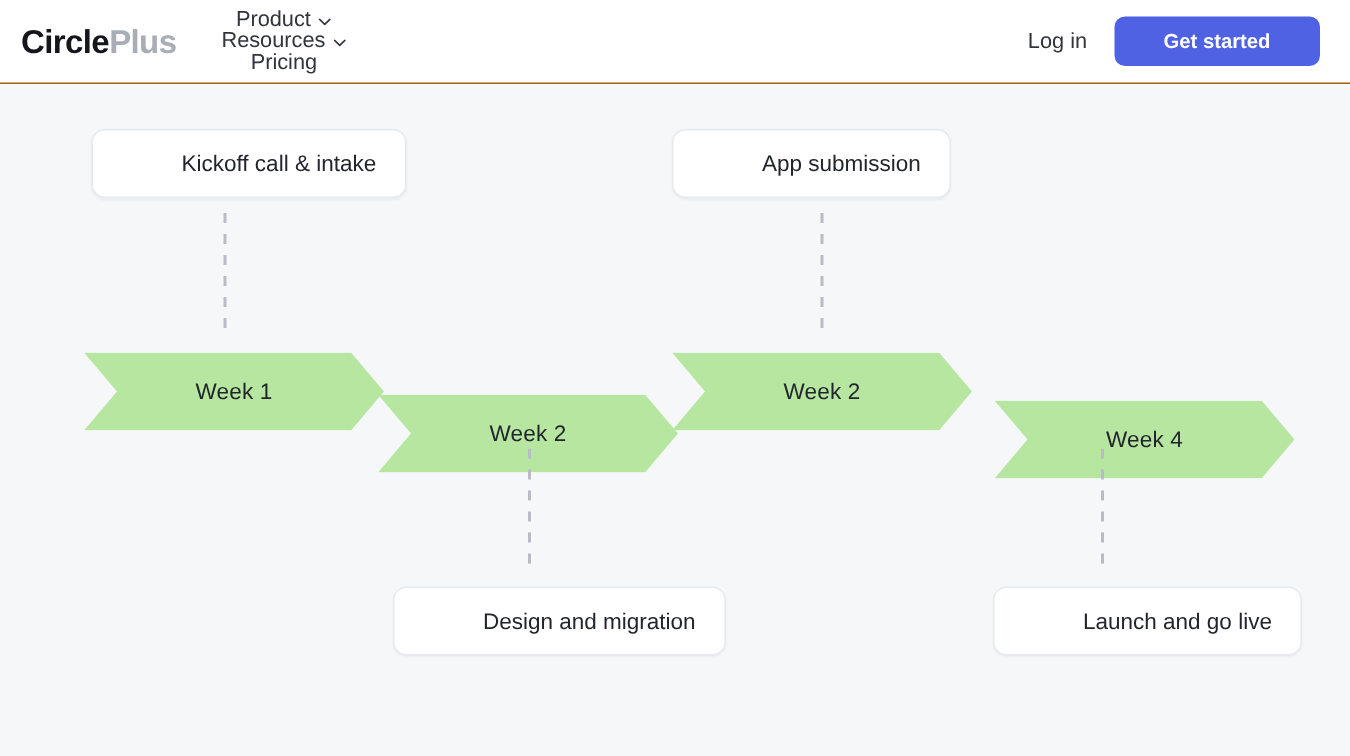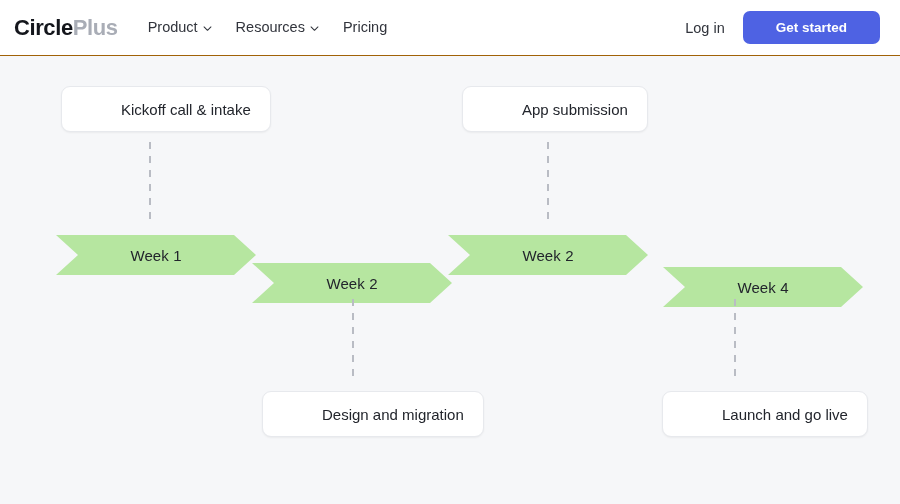--- a/index.html
+++ b/index.html
@@ -33,21 +33,21 @@
     margin-right: 30px;
     white-space: nowrap;
     line-height: 1;
   }
   .brand .brand-a { color: #14161c; }
   .brand .brand-b { color: #a9adb6; }
 
   .nav {
     display: flex;
     align-items: center;
-    gap: 24px;
+    flex-direction: column;
   }
   .nav-item {
     display: flex;
     align-items: center;
     gap: 5px;
     font-size: 14.5px;
     color: #31343c;
     cursor: pointer;
     white-space: nowrap;
     line-height: 1;
@@ -98,21 +98,21 @@
   .chevron-band {
     position: absolute;
     left: 56px;
     top: 178px;   
     width: 788px;
     height: 55px;
   }
   .chev-seg {
     position: absolute;
     top: 0;
-    height: 40px;
+    height: 52px;
     background: #b6e6a0;
     display: flex;
     align-items: center;
     justify-content: center;
     -webkit-clip-path: polygon(0 0, calc(100% - 22px) 0, 100% 50%, calc(100% - 22px) 100%, 0 100%, 22px 50%);
     clip-path: polygon(0 0, calc(100% - 22px) 0, 100% 50%, calc(100% - 22px) 100%, 0 100%, 22px 50%);
   }
   .chev-label {
     font-size: 15px;
     color: #22252c;
@@ -194,21 +194,21 @@
   </div>
 
 </header>
 
 <main class="timeline">
 
   <div class="node-card" style="left:61px; top:29px;">
     <span class="node-card-label">Kickoff call &amp; intake</span>
   </div>
 
-  <div class="node-card" style="left:462px; top:29px;">
+  <div class="node-card" style="left:448px; top:29px;">
     <span class="node-card-label">App submission</span>
   </div>
 
   <div class="connector" style="left:149px; top:85px; height:82px;"></div>
   <div class="connector" style="left:547px; top:85px; height:82px;"></div>
 
   <div class="chevron-band">
 
     <div class="chev-seg" style="left:0px;   width:200px;">
       <span class="chev-label">Week 1</span>

